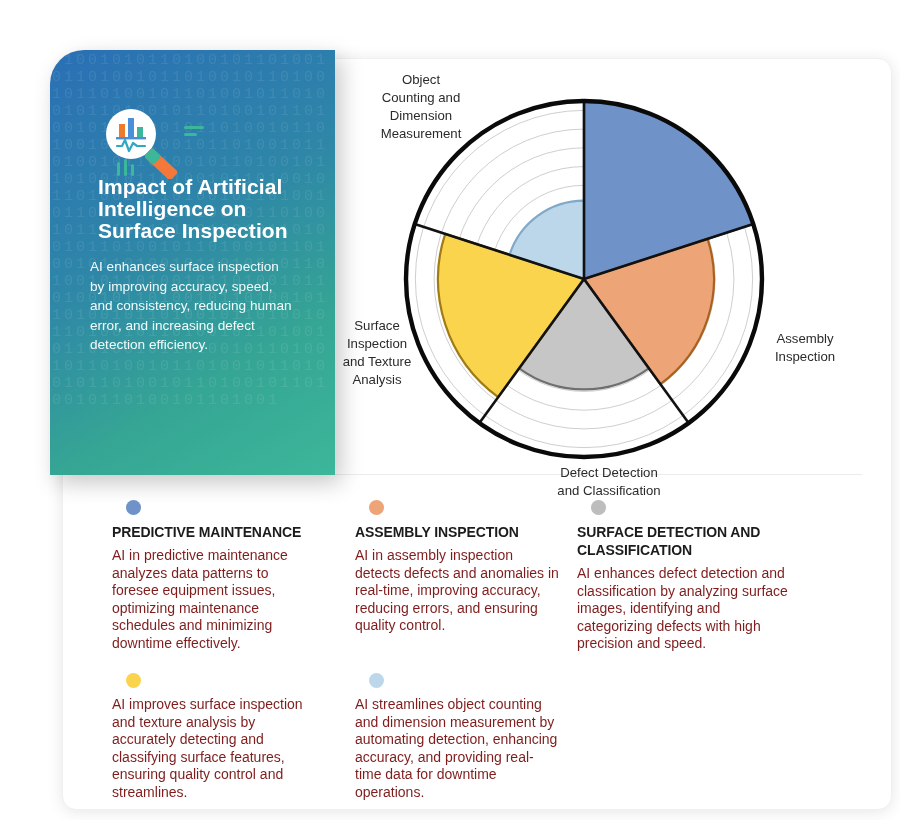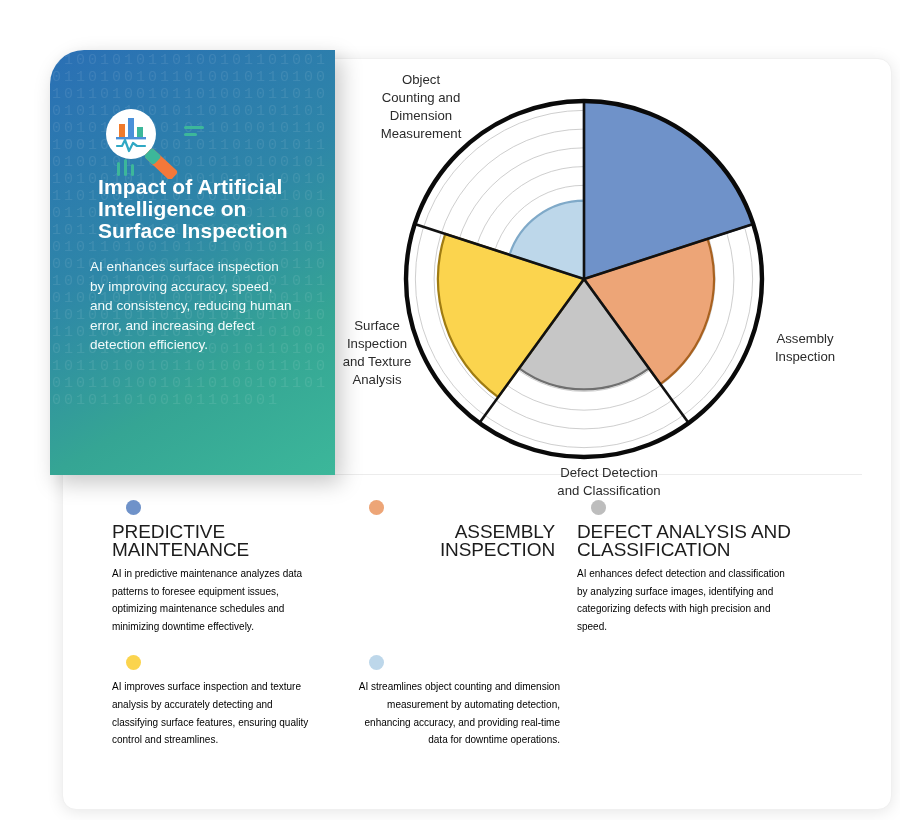--- a/index.html
+++ b/index.html
@@ -94,42 +94,42 @@
 
   
   .legend {
     position: absolute;
     left: 112px; top: 500px;
     width: 770px;
   }
   .legend-row { display: flex; }
   .legend-item { position: relative; }
   .legend-item.col1 { width: 243px; }
-  .legend-item.col2 { width: 222px; text-align: right; }
+  .legend-item.col2 { width: 222px; }
   .legend-item.col3 { width: 300px; }
   .dot {
     width: 15px; height: 15px;
     border-radius: 50%;
     display: block;
     margin-left: 14px;
     margin-bottom: 8px;
   }
   .legend-title {
-    font-size: 19px;
-    font-weight: normal;
+    font-size: 14px;
+    font-weight: bold;
     color: #1c1c1c;
     line-height: 18px;
     letter-spacing: -0.1px;
     margin-bottom: 6px;
     max-width: 200px;
   }
   .legend-item.col3 .legend-title { max-width: 290px; }
   .legend-desc {
-    font-size: 10px;
-    color: #000000;
+    font-size: 14px;
+    color: #7f1d1d;
     line-height: 17.6px;
     max-width: 205px;
   }
   .legend-item.col3 .legend-desc { max-width: 218px; }
   .legend-row.row2 { margin-top: 20px; }
 </style>
 </head>
 <body>
 
 <div id="page">
@@ -217,24 +217,25 @@
   <div class="legend">
     <div class="legend-row row1">
       <div class="legend-item col1">
         <span class="dot" style="background: rgb(111, 146, 201);"></span>
         <div class="legend-title">PREDICTIVE MAINTENANCE</div>
         <div class="legend-desc">AI in predictive maintenance analyzes data patterns to foresee equipment issues, optimizing maintenance schedules and minimizing downtime effectively.</div>
       </div>
       <div class="legend-item col2">
         <span class="dot" style="background: rgb(237, 165, 119);"></span>
         <div class="legend-title">ASSEMBLY INSPECTION</div>
+        <div class="legend-desc">AI in assembly inspection detects defects and anomalies in real-time, improving accuracy, reducing errors, and ensuring quality control.</div>
       </div>
       <div class="legend-item col3">
         <span class="dot" style="background: rgb(189, 189, 189);"></span>
-        <div class="legend-title">DEFECT ANALYSIS AND CLASSIFICATION</div>
+        <div class="legend-title">SURFACE DETECTION AND CLASSIFICATION</div>
         <div class="legend-desc">AI enhances defect detection and classification by analyzing surface images, identifying and categorizing defects with high precision and speed.</div>
       </div>
     </div>
     <div class="legend-row row2">
       <div class="legend-item col1">
         <span class="dot" style="background: rgb(251, 212, 78);"></span>
         <div class="legend-desc">AI improves surface inspection and texture analysis by accurately detecting and classifying surface features, ensuring quality control and streamlines.</div>
       </div>
       <div class="legend-item col2">
         <span class="dot" style="background: rgb(189, 215, 234);"></span>

